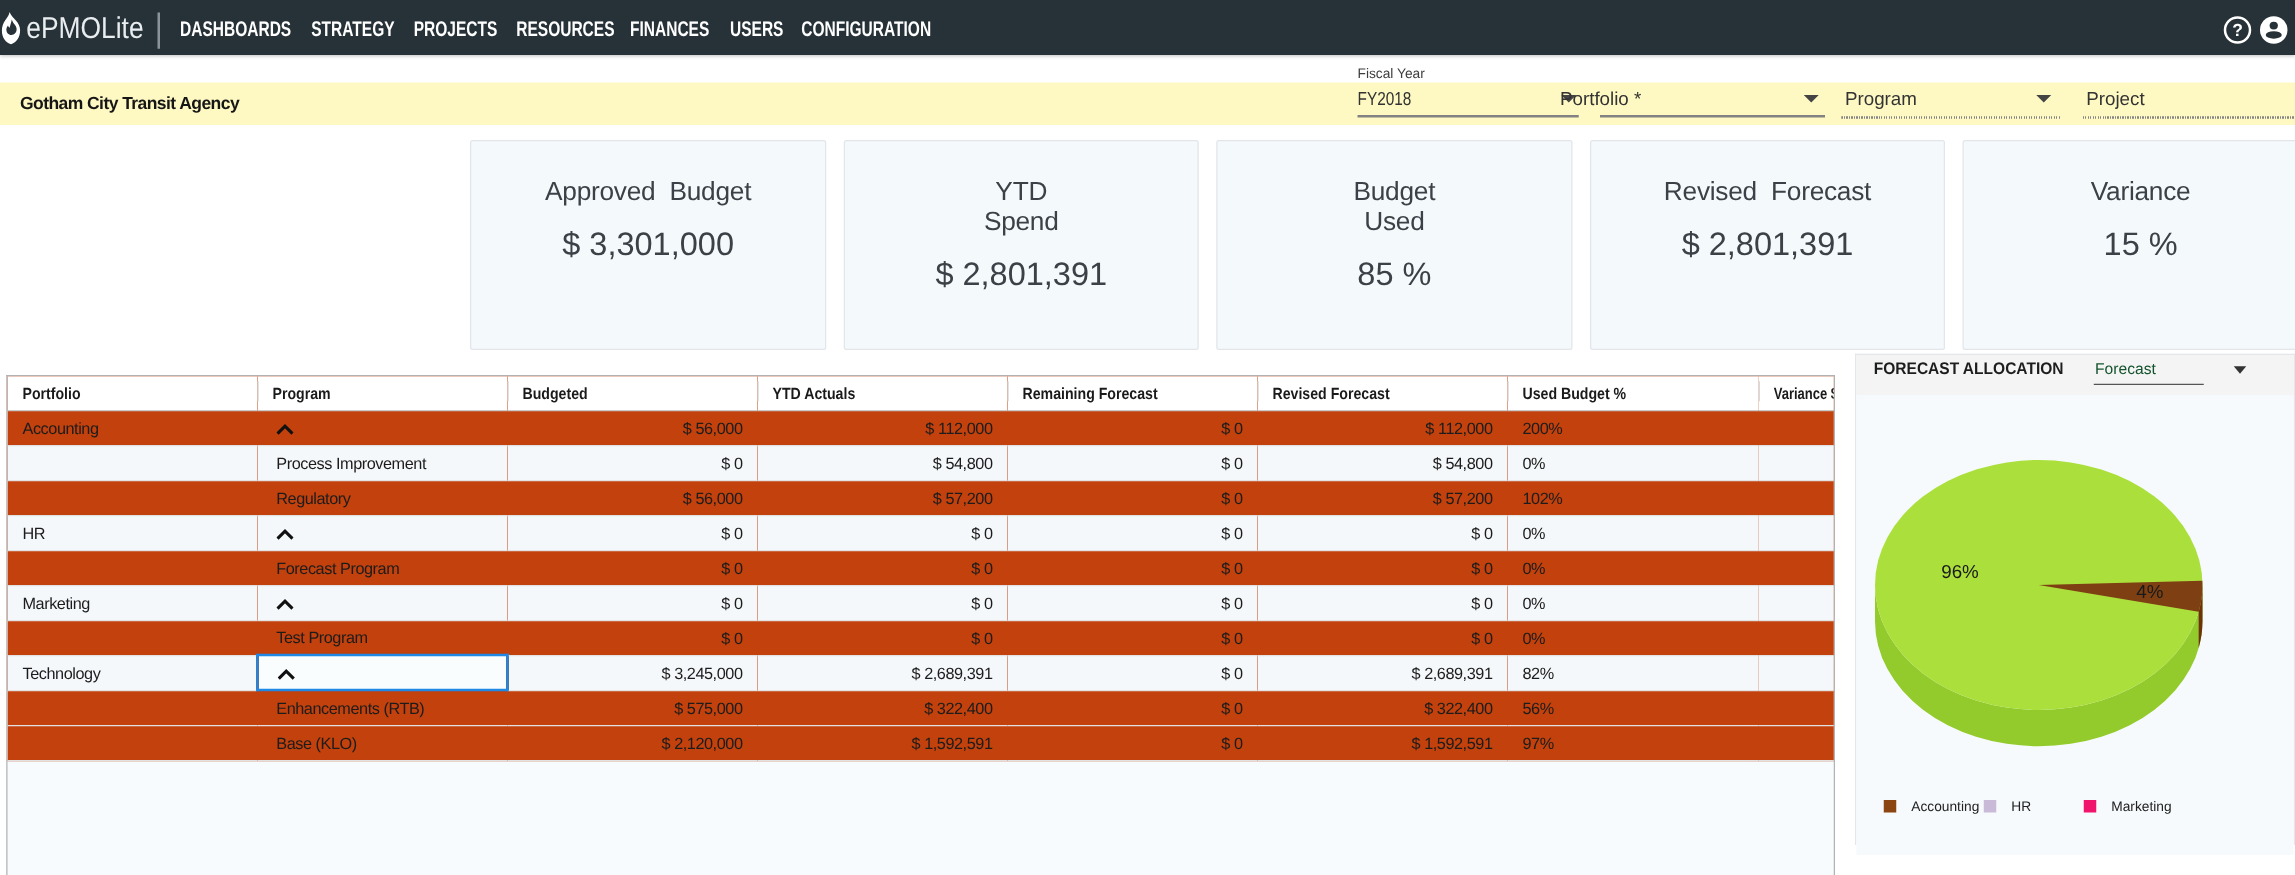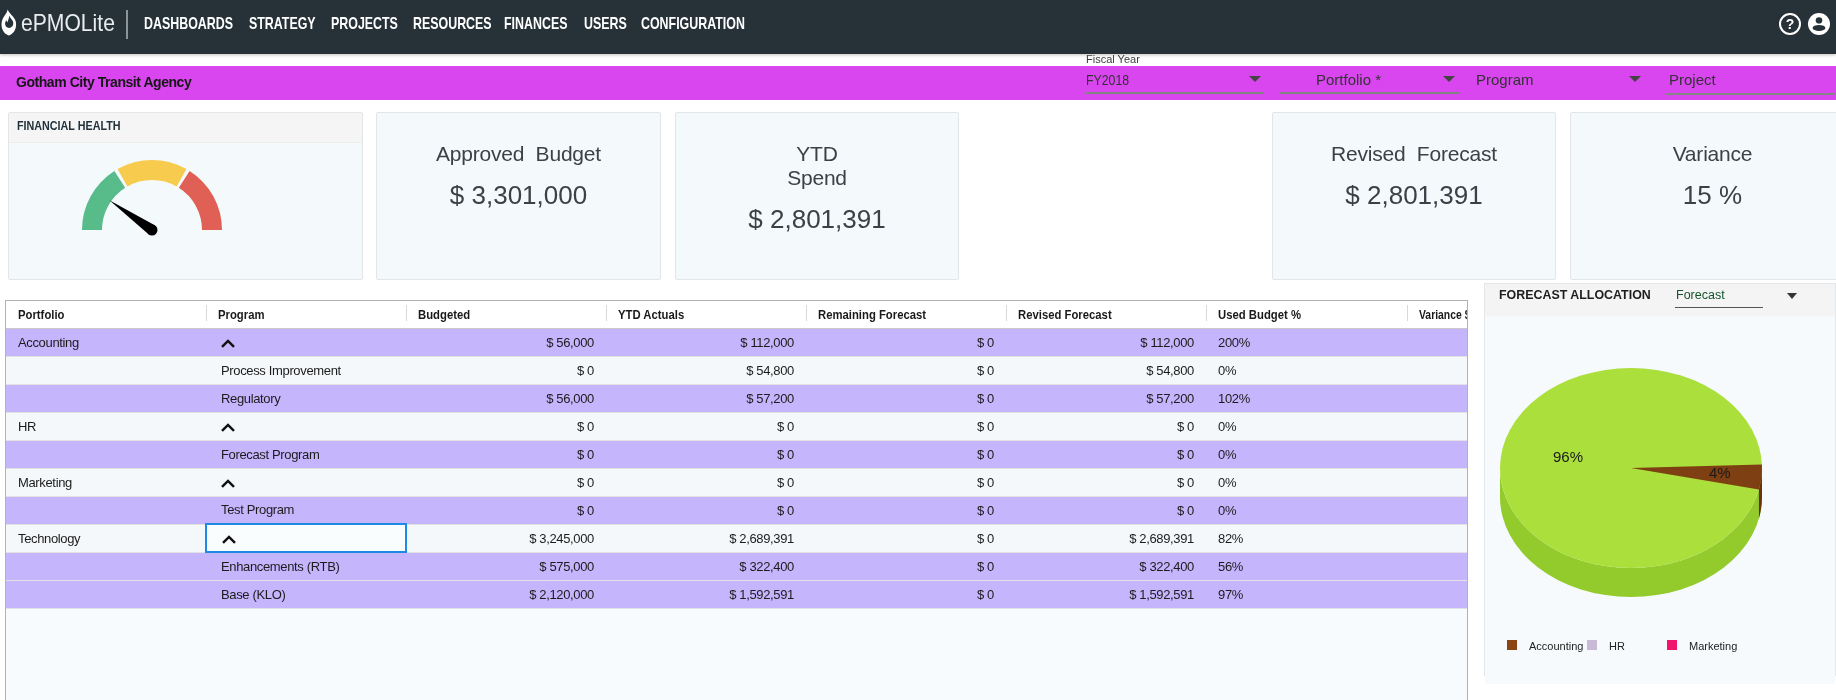--- a/index.html
+++ b/index.html
@@ -1,30 +1,30 @@
 <!DOCTYPE html>
 <html><head>
 <meta charset="utf-8">
 <style>
 * { margin:0; padding:0; box-sizing:border-box; }
 html,body { width:1836px; height:700px; overflow:hidden; }
 body { font-family:"Liberation Sans", sans-serif; background:#fff; position:relative; }
 #app { position:absolute; left:0; top:0; width:1836px; height:700px; overflow:hidden; }
 
 
-#topbar { position:absolute; left:0; top:0; width:1836px; height:54px; background:#263238; box-shadow:0 1px 3px rgba(0,0,0,0.25); }
+#topbar { position:absolute; left:0; top:0; width:1836px; height:44px; background:#263238; box-shadow:0 1px 3px rgba(0,0,0,0.25); }
 #logo { position:absolute; left:1px; top:9px; width:16px; height:27px; }
 #logotext { position:absolute; left:21px; top:7px; font-size:24px; line-height:32px; color:#e9edef; font-weight:400; transform:scaleX(0.88); transform-origin:left center; }
 #logosep { position:absolute; left:126px; top:10px; width:2px; height:29px; background:#8a949a; }
 #topicons { position:absolute; left:1778px; top:12px; display:flex; }
 #topbar > span { position:absolute; top:0; height:47px; line-height:47px; color:#fff; font-weight:700; font-size:17px; transform:scaleX(0.73); transform-origin:left center; white-space:nowrap; }
 
 
 #fylabel { position:absolute; left:1086px; top:53px; font-size:11px; color:#3d3d3d; }
-#band { position:absolute; left:0; top:66px; width:1836px; height:34px; background:#d946ef; }
+#band { position:absolute; left:0; top:66px; width:1836px; height:34px; background:#fef9c3; }
 #org { position:absolute; left:16px; top:8px; font-size:14px; font-weight:700; color:#161616; letter-spacing:-0.45px; }
 .filter { position:absolute; top:71px; font-size:15px; color:#333; }
 .uline { position:absolute; top:92px; height:2px; background:#828282; }
 .dline { position:absolute; top:93px; height:1.5px; background-image:repeating-linear-gradient(to right, #848484 0, #848484 1px, transparent 1px, transparent 2px); }
 .arr { position:absolute; top:76px; width:0; height:0; border-left:6px solid transparent; border-right:6px solid transparent; border-top:6px solid #444; }
 
 
 .card { position:absolute; top:112px; height:168px; background:#f4f9fc; border:1px solid #e2e6e9; border-radius:2px; }
 .card .title { margin-top:29px; text-align:center; font-size:21px; line-height:24px; color:#3c4147; letter-spacing:-0.2px; }
 .card .value { margin-top:14px; text-align:center; font-size:26px; line-height:30px; color:#3c4147; }
@@ -32,21 +32,21 @@
 #card1 .chead { height:30px; background:#f5f5f5; border-bottom:1px solid #ececec; font-size:12.5px; line-height:13px; font-weight:700; color:#21313a; padding:7px 0 0 8px; }
 #card1 .chead span { display:inline-block; transform:scaleX(0.86); transform-origin:left center; }
 #card2 { left:376px; width:285px; }
 #card3 { left:675px; width:284px; }
 #card4 { left:973px; width:285px; }
 #card5 { left:1272px; width:284px; }
 #card6 { left:1570px; width:285px; }
 
 
 #tablewrap { position:absolute; left:5px; top:300px; width:1463px; height:400px; border:1px solid #b2b2b2; border-bottom:none; background:#f8fbfd; overflow:hidden; }
-table { border-collapse:collapse; table-layout:fixed; width:1606px; background:#c4b5fd; }
+table { border-collapse:collapse; table-layout:fixed; width:1606px; background:#c2410c; }
 col.c0 { width:200px; } col.c1 { width:200px; } col.c2 { width:200px; } col.c3 { width:200px; }
 col.c4 { width:200px; } col.c5 { width:200px; } col.c6 { width:201px; } col.c7 { width:205px; }
 th { height:27px; font-size:13px; font-weight:700; color:#1a1a1a; text-align:left; padding:0 0 0 12px; background:#fff; border-bottom:1px solid #c9c9c9; position:relative; }
 th b { display:inline-block; transform:scaleX(0.87); transform-origin:left center; font-weight:700; white-space:nowrap; }
 th .vsep { position:absolute; left:0; top:4px; bottom:7px; width:1px; background:#d9d9d9; }
 td { height:28px; font-size:13px; letter-spacing:-0.35px; color:#1c1c1c; padding:0 12px 0 12px; border-bottom:1px solid #e2e2e2; overflow:hidden; white-space:nowrap; }
 tr.alt td { background:#f5f8fa; }
 td.num { text-align:right; }
 td.pct { padding-right:14px; }
 td.prog { padding-left:15px; }
@@ -95,48 +95,40 @@
   </div>
 </div>
 
 <div id="fylabel">Fiscal Year</div>
 <div id="band">
   <div id="org">Gotham City Transit Agency</div>
 </div>
 <div class="filter" style="left:1086px"><span style="display:inline-block; transform:scaleX(0.82); transform-origin:left center;">FY2018</span></div>
 <div class="arr" style="left:1249px"></div>
 <div class="uline" style="left:1086px; width:177px;"></div>
-<div class="filter" style="left:1316px">Portfolio *</div>
+<div class="filter" style="left:1248px">Portfolio *</div>
 <div class="arr" style="left:1443px"></div>
 <div class="uline" style="left:1280px; width:180px;"></div>
 <div class="filter" style="left:1476px">Program</div>
 <div class="arr" style="left:1629px"></div>
 <div class="dline" style="left:1473px; width:175px;"></div>
 <div class="filter" style="left:1669px">Project</div>
 <div class="dline" style="left:1666px; width:170px;"></div>
 
-<div class="card" id="card1">
-  <div class="chead"><span>FINANCIAL HEALTH</span></div>
-  <svg width="353" height="136" viewBox="0 0 353 136">
-    <g transform="translate(143,87)">
-      <path d="M -70 0 A 70 70 0 0 1 -37.61 -59.04 L -26.86 -42.17 A 50 50 0 0 0 -50 0 Z" fill="#57bb8a"></path>
-      <path d="M -34.47 -60.92 A 70 70 0 0 1 34.47 -60.92 L 24.62 -43.52 A 50 50 0 0 0 -24.62 -43.52 Z" fill="#f7cb4d"></path>
-      <path d="M 37.61 -59.04 A 70 70 0 0 1 70 0 L 50 0 A 50 50 0 0 0 26.86 -42.17 Z" fill="#e06055"></path>
-      <path d="M -42.6 -29.8 L -3.2 4.5 L 3.2 -4.5 Z" fill="#000"></path>
-      <circle cx="0" cy="0" r="5.5" fill="#000"></circle>
-    </g>
-  </svg>
-</div>
 <div class="card" id="card2">
       <div class="title">Approved&nbsp; Budget</div>
       <div class="value">$ 3,301,000</div>
     </div>
 <div class="card" id="card3">
       <div class="title">YTD<br>Spend</div>
       <div class="value">$ 2,801,391</div>
+    </div>
+<div class="card" id="card4">
+      <div class="title">Budget<br>Used</div>
+      <div class="value">85 %</div>
     </div>
 <div class="card" id="card5">
       <div class="title">Revised&nbsp; Forecast</div>
       <div class="value">$ 2,801,391</div>
     </div>
 <div class="card" id="card6">
       <div class="title">Variance</div>
       <div class="value">15 %</div>
     </div>
 

